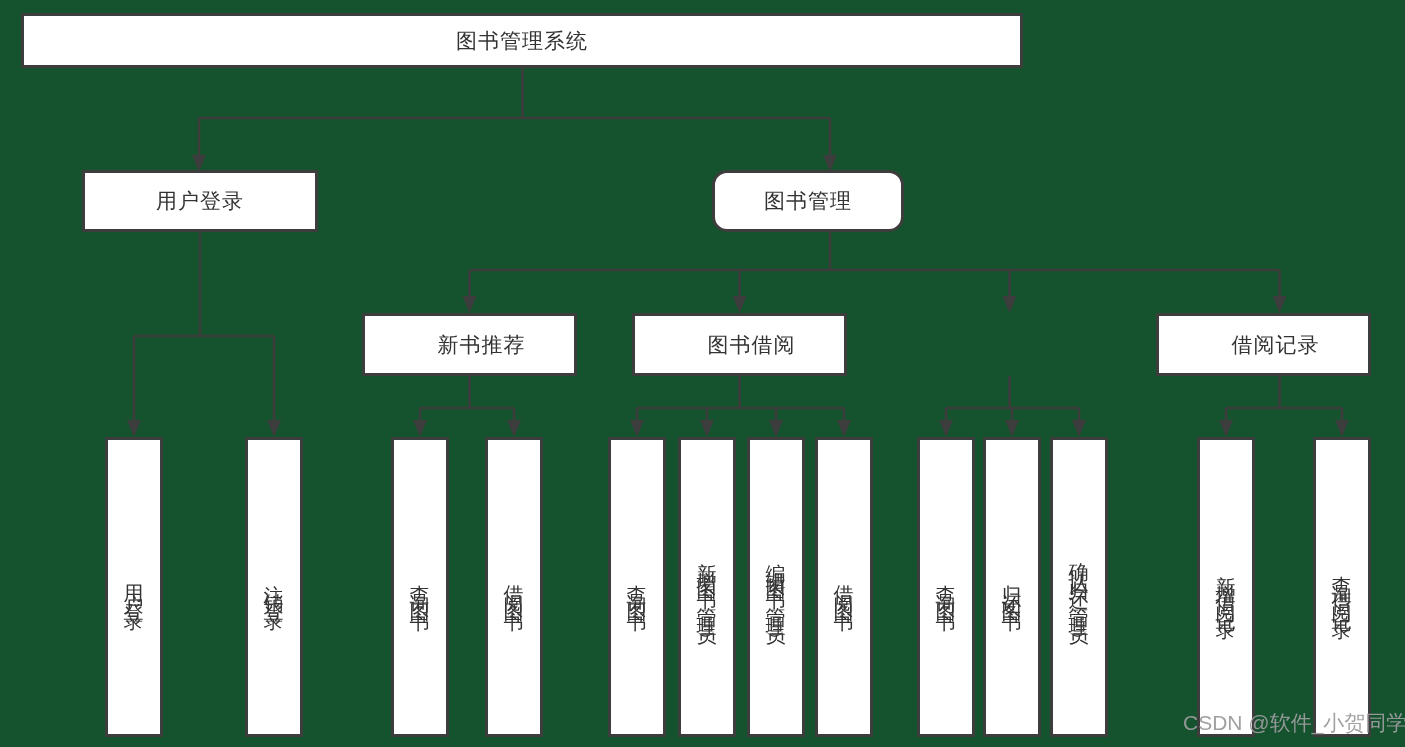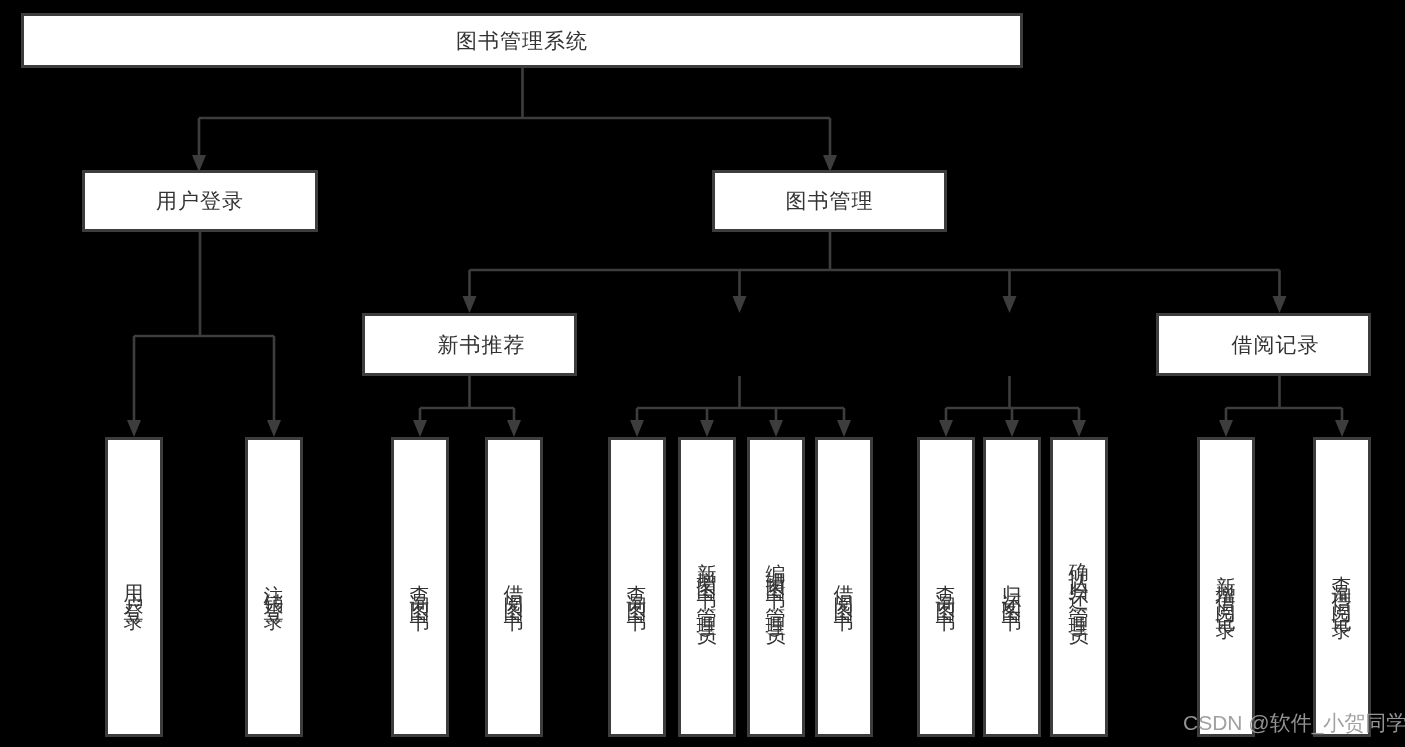--- a/index.html
+++ b/index.html
@@ -1,21 +1,21 @@
 <!DOCTYPE html>
 <html><head>
 <meta charset="utf-8">
 <style>
   html, body { margin: 0; padding: 0; background: #ffffff; }
   body { font-family: "Liberation Sans", "DejaVu Sans", sans-serif; }
   #canvas {
     position: relative;
     width: 1405px;
     height: 747px;
-    background: #000000;
+    background: #14532d;
     overflow: hidden;
   }
   #connectors {
     position: absolute;
     left: 0; top: 0;
     width: 1405px; height: 747px;
     pointer-events: none;
   }
   .box {
     position: absolute;
@@ -24,21 +24,21 @@
     border: 3px solid #3d3d3d;
     display: flex;
     align-items: center;
     justify-content: center;
     color: #333333;
     text-align: center;
   }
   .hlabel { font-size: 21px; letter-spacing: 1px; white-space: nowrap; }
   .root  { left: 21px;  top: 13px;  width: 1002px; height: 55px; }
   .lv2a  { left: 82px;  top: 170px; width: 236px;  height: 62px; }
-  .lv2b  { left: 712px; top: 170px; width: 235px;  height: 62px; }
+  .lv2b  { left: 712px; top: 170px; width: 192px;  height: 62px; border-radius: 15px; }
   .lv3   { top: 313px; height: 63px; width: 215px; padding-left: 24px; }
   .lv3.p1 { left: 362px; }
   .lv3.p2 { left: 632px; }
   .lv3.p3 { left: 902px; }
   .lv3.p4 { left: 1156px; align-items: center; }
   .leaf { top: 437px; height: 300px; width: 58px; }
   .leaf .vlabel {
     writing-mode: vertical-rl;
     text-orientation: mixed;
     font-size: 20px;
@@ -115,20 +115,23 @@
   <div class="box lv2a">
     <span class="hlabel">用户登录</span>
   </div>
   <div class="box lv2b">
     <span class="hlabel">图书管理</span>
   </div>
 
   <div class="box lv3 p1">
     <span class="hlabel">新书推荐</span>
   </div>
+  <div class="box lv3 p2">
+    <span class="hlabel">图书借阅</span>
+  </div>
   <div class="box lv3 p4">
     <span class="hlabel">借阅记录</span>
   </div>
 
   <div class="box leaf g1a">
     <span class="vlabel">用户登录</span>
   </div>
   <div class="box leaf g1b">
     <span class="vlabel">注销登录</span>
   </div>

